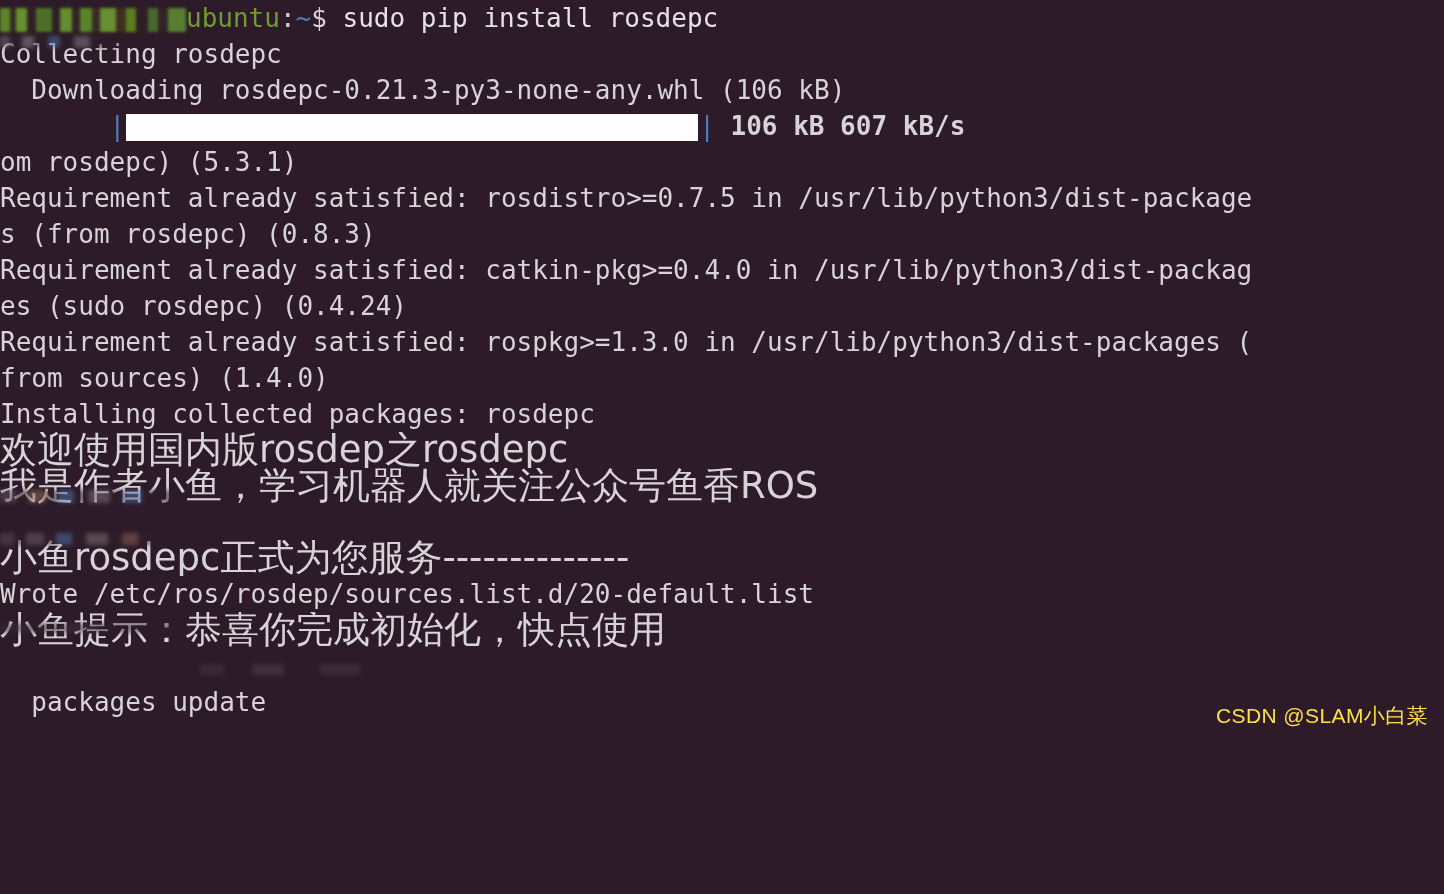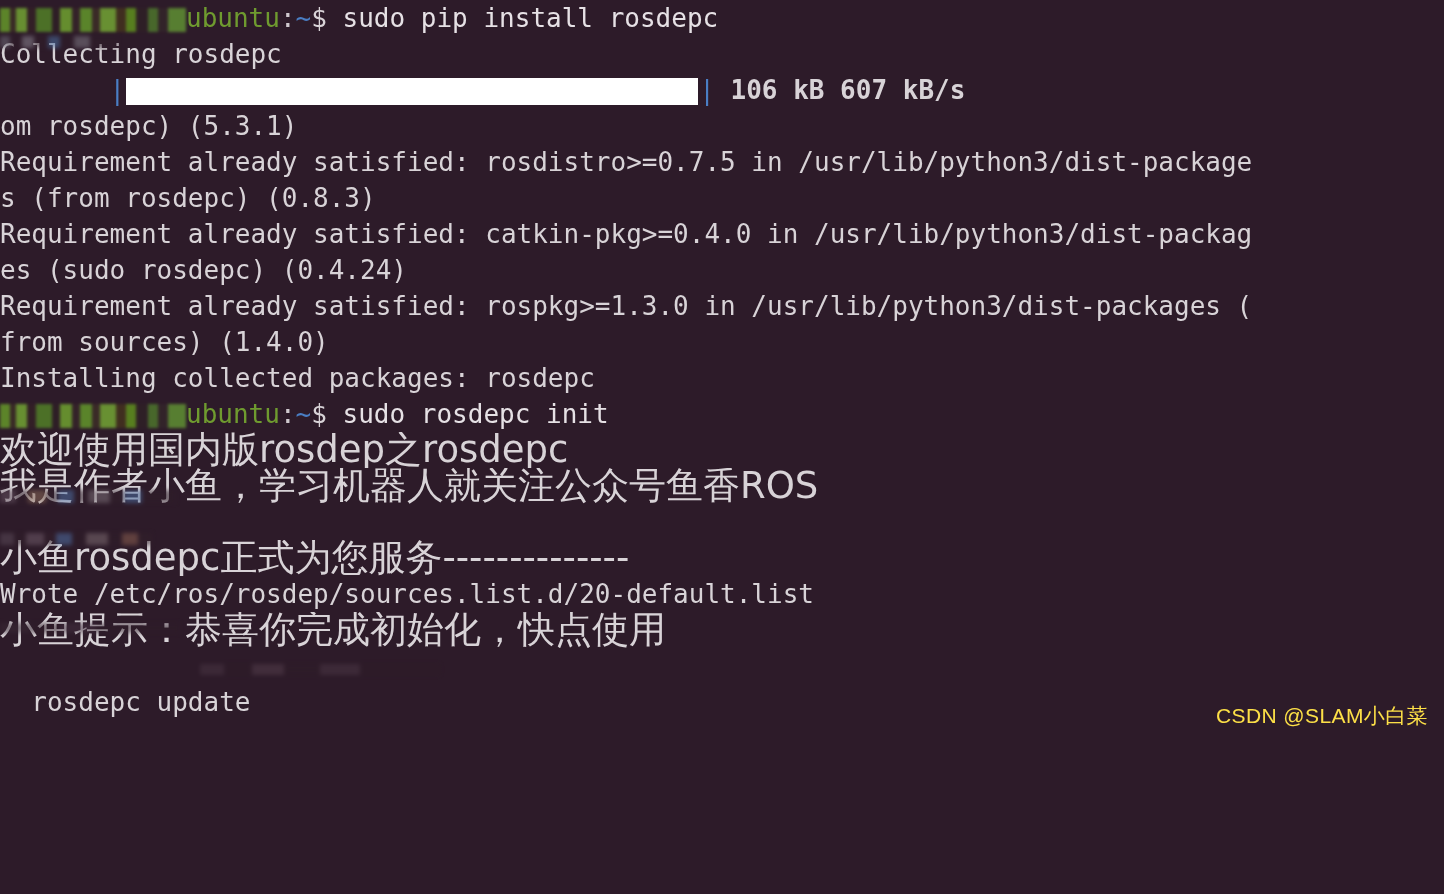--- a/index.html
+++ b/index.html
@@ -109,50 +109,50 @@
 </head>
 <body>
 
 <div id="terminal">
   <div class="screen">
 
     <div class="line"><span class="redact"></span><span class="host-green">ubuntu</span><span class="colon">:</span><span class="tilde-path">~</span><span class="dollar">$</span> <span class="cmd">sudo pip install rosdepc</span></div>
 
     <div class="line">Collecting rosdepc</div>
 
+    <div class="line">  Downloading rosdepc-0.21.3-py3-none-any.whl (106 kB)</div>
 
     <div class="progress-row">       <span class="bar-pipe">|</span><span class="bar-fill"></span><span class="bar-pipe">|</span> <span class="speed">106 kB 607 kB/s</span></div>
 
     <div class="line">om rosdepc) (5.3.1)</div>
 
     <div class="line">Requirement already satisfied: rosdistro&gt;=0.7.5 in /usr/lib/python3/dist-package</div>
     <div class="line">s (from rosdepc) (0.8.3)</div>
 
     <div class="line">Requirement already satisfied: catkin-pkg&gt;=0.4.0 in /usr/lib/python3/dist-packag</div>
     <div class="line">es (sudo rosdepc) (0.4.24)</div>
 
     <div class="line">Requirement already satisfied: rospkg&gt;=1.3.0 in /usr/lib/python3/dist-packages (</div>
     <div class="line">from sources) (1.4.0)</div>
 
     <div class="line">Installing collected packages: rosdepc</div>
 
-    <div class="line"><span class="redact"></span><span class="host-green">ubuntu</span><span class="colon">:</span><span class="tilde-path">~</span><span class="dollar">$</span> <span class="cmd">sudo rosdepc init</span></div>
 
     <div class="line cn">欢迎使用国内版rosdep之rosdepc</div>
     <div class="line cn">我是作者小鱼，学习机器人就关注公众号鱼香ROS</div>
 
     <div class="line blank"></div>
 
     <div class="line cn">小鱼rosdepc正式为您服务--------------</div>
     <div class="line">Wrote /etc/ros/rosdep/sources.list.d/20-default.list</div>
     <div class="line cn">小鱼提示：恭喜你完成初始化，快点使用</div>
 
     <div class="line blank"></div>
 
-    <div class="line">  rosdepc update</div>
+    <div class="line">  packages update</div>
 
     <div class="line blank"></div>
 
     <div class="line cn">更新吧</div>
   </div>
 
   <div class="smudge" style="left:0px;top:36px;width:118px;height:12px;background:linear-gradient(90deg,#6e6a78 0px,#6e6a78 10px,#2e1c28 10px,#2e1c28 22px,#8a8490 22px,#8a8490 34px,#301d29 34px,#301d29 48px,#4a6ea0 48px,#4a6ea0 60px,#2e1c28 60px,#2e1c28 74px,#7d7883 74px,#7d7883 90px,#2f1d29 90px,#2f1d29 118px);"></div>
   <div class="smudge" style="left:0px;top:490px;width:176px;height:13px;background:linear-gradient(90deg,#63505f 0px,#63505f 16px,#2f1d29 16px,#2f1d29 28px,#8a6a58 28px,#8a6a58 46px,#31202b 46px,#31202b 58px,#4e6fa4 58px,#4e6fa4 74px,#2e1c28 74px,#2e1c28 88px,#7a6e76 88px,#7a6e76 110px,#31202b 110px,#31202b 124px,#4d6ea2 124px,#4d6ea2 142px,#2f1d29 142px,#2f1d29 176px);"></div>
   <div class="smudge" style="left:0px;top:533px;width:152px;height:12px;background:linear-gradient(90deg,#5a4a58 0px,#5a4a58 14px,#2f1d29 14px,#2f1d29 26px,#6e5a68 26px,#6e5a68 44px,#33202c 44px,#33202c 56px,#4f6fa4 56px,#4f6fa4 72px,#2e1c28 72px,#2e1c28 86px,#7c6a70 86px,#7c6a70 108px,#2f1d29 108px,#2f1d29 122px,#8a5f50 122px,#8a5f50 138px,#32202b 138px,#32202b 152px);"></div>
   <div class="smudge" style="left:0px;top:623px;width:180px;height:10px;background:linear-gradient(90deg,#3a2a36 0px,#3a2a36 30px,#2e1c28 30px,#2e1c28 60px,#443040 60px,#443040 96px,#2f1d29 96px,#2f1d29 180px);opacity:0.5;"></div>

